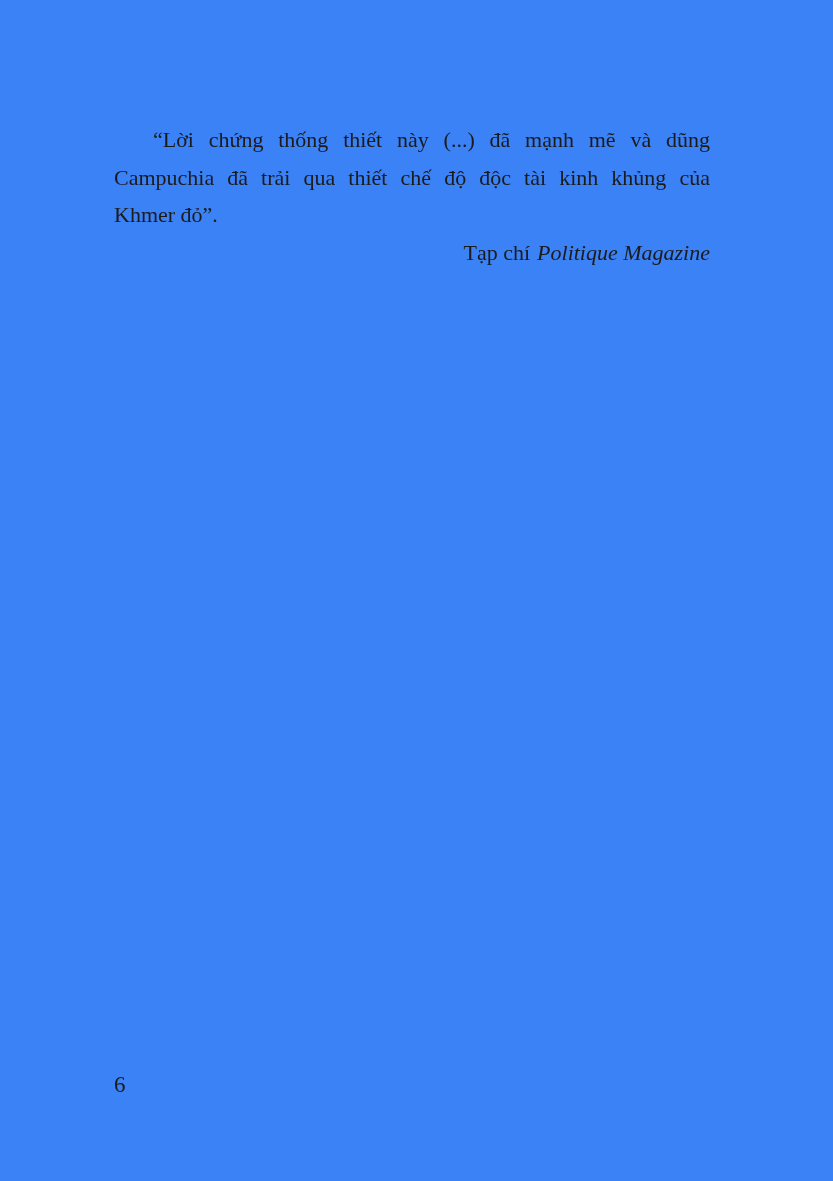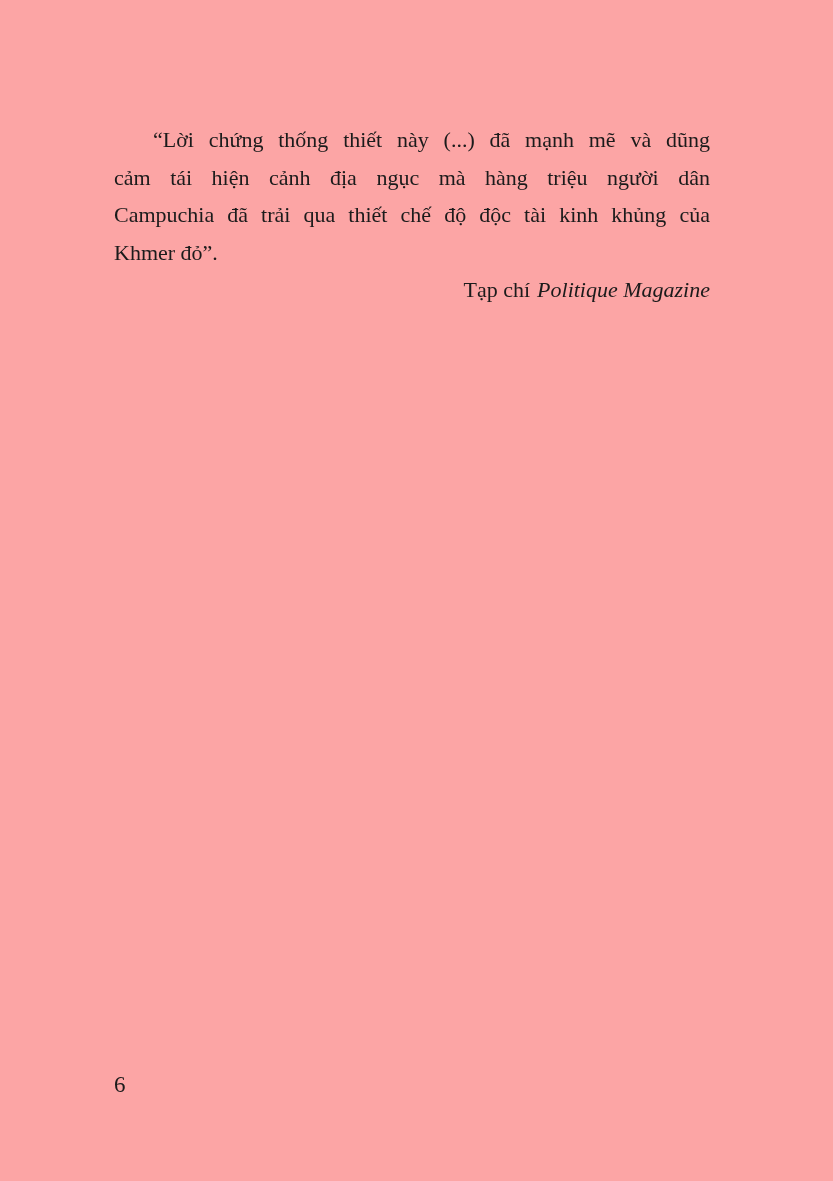--- a/index.html
+++ b/index.html
@@ -11,21 +11,21 @@
     height: 1181px;
     position: relative;
     background: #ffffff;
     font-family: "Liberation Serif", "DejaVu Serif", serif;
     color: #1b1b1b;
     overflow: hidden;
   }
   .page {
     position: absolute;
     inset: 0;
-    background: #fca5a5;
+    background: #3b82f6;
   }
   .text-block {
     position: absolute;
     left: 114px;
     top: 121px;
     width: 596px;
     font-size: 22px;
     line-height: 37.6px;
   }
   .qline {
@@ -62,21 +62,20 @@
     line-height: 30px;
   }
 </style>
 </head>
 <body>
 
 <div class="page">
 
   <div class="text-block">
     <p class="qline first">“Lời chứng thống thiết này (...) đã mạnh mẽ và dũng</p>
-    <p class="qline">cảm tái hiện cảnh địa ngục mà hàng triệu người dân</p>
     <p class="qline">Campuchia đã trải qua thiết chế độ độc tài kinh khủng của</p>
     <p class="qline last">Khmer đỏ”.</p>
 
     <p class="attribution">
       <span class="prefix">Tạp chí</span><span class="source">Politique Magazine</span>
     </p>
   </div>
 
   <div class="page-number">6</div>
 

